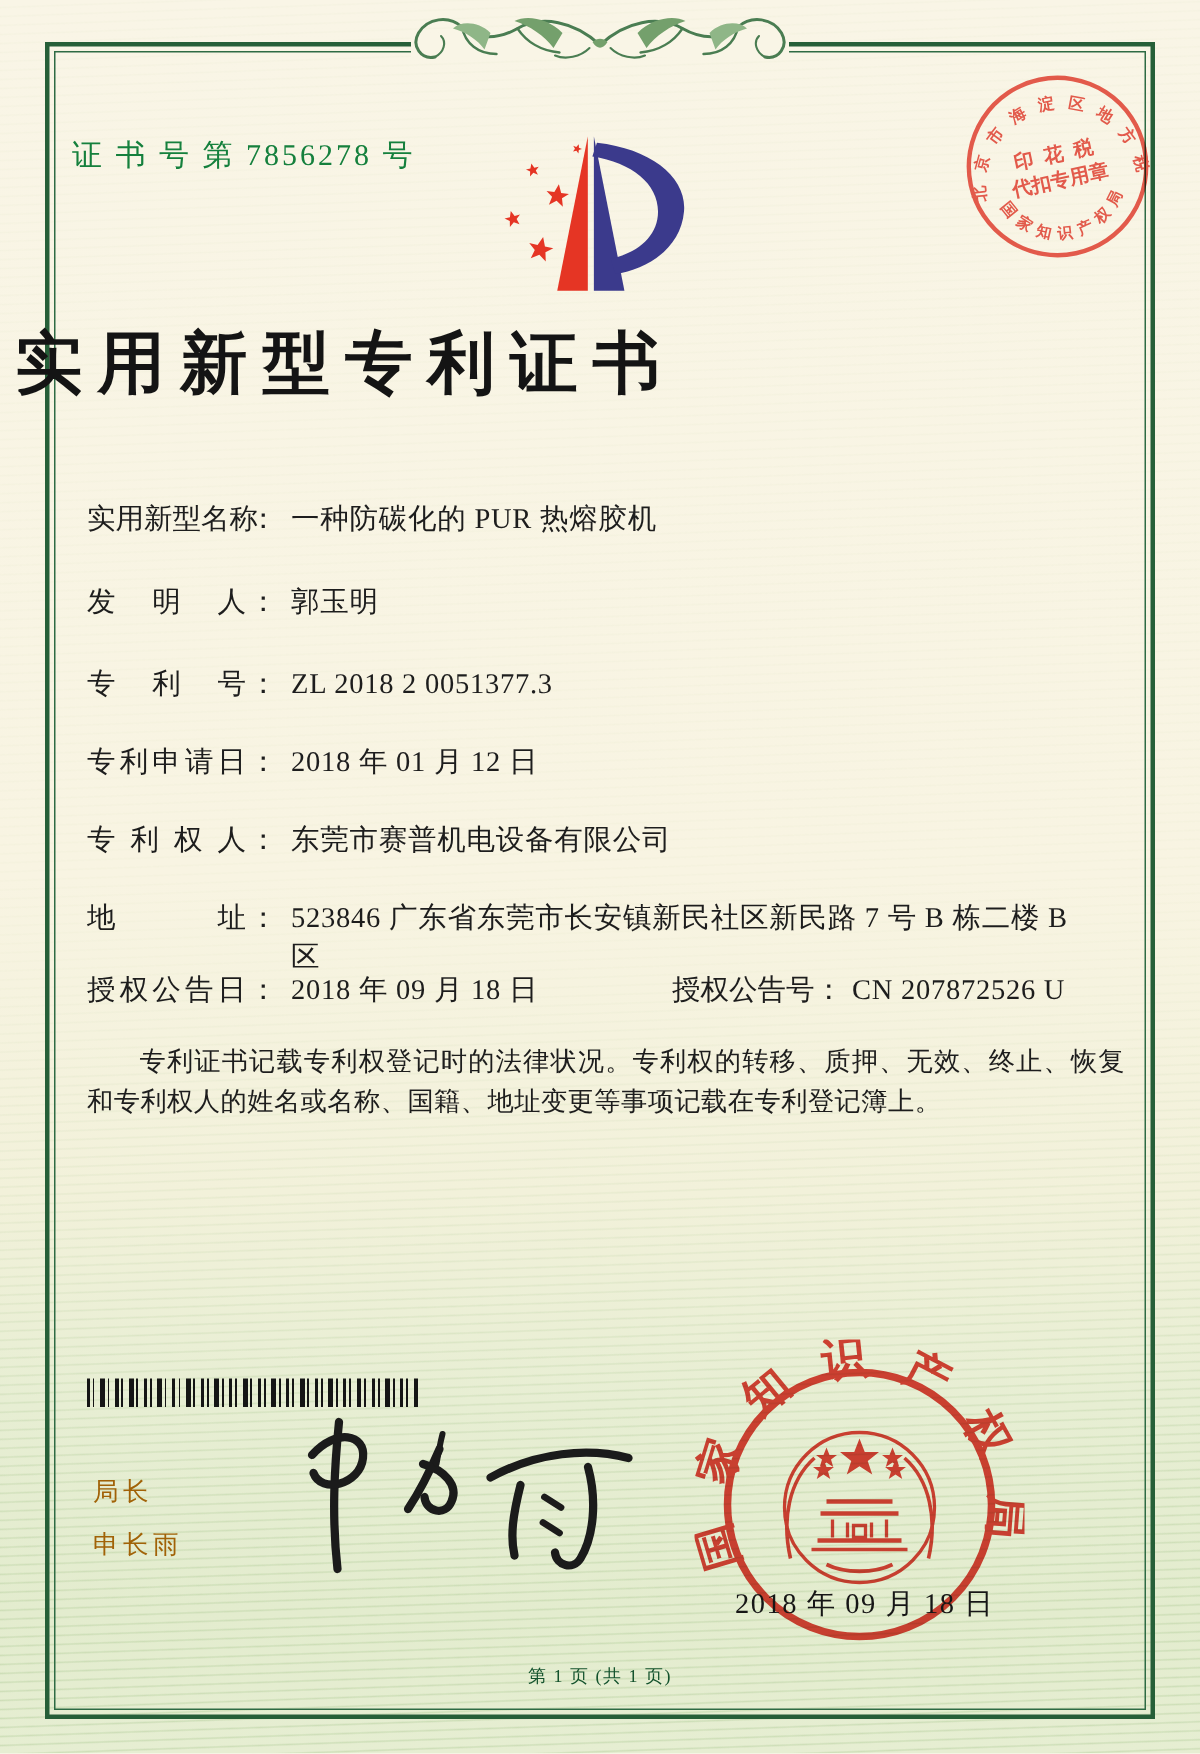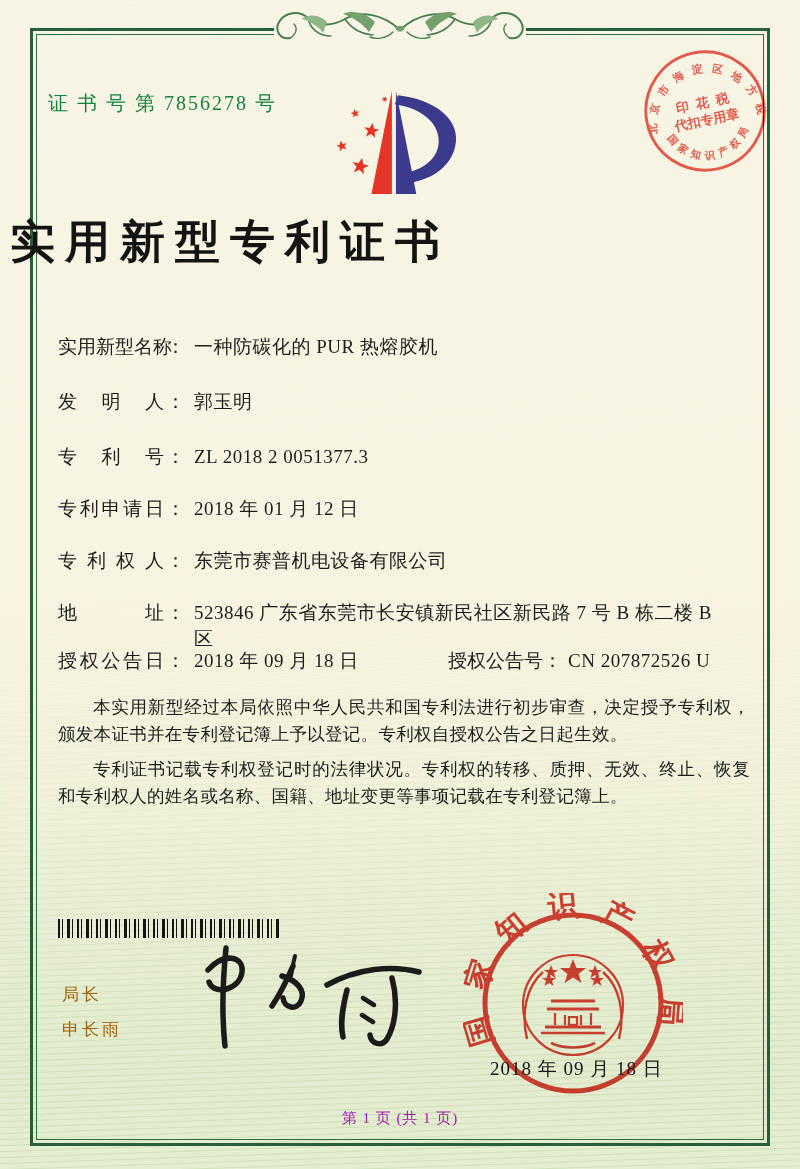--- a/index.html
+++ b/index.html
@@ -80,21 +80,21 @@
   .seal-cnipa{
     position:absolute;left:463px;top:893px;width:220px;height:220px;z-index:5;
     mix-blend-mode:multiply;opacity:0.93;
   }
   .seal-date{
     position:absolute;left:490px;top:1056px;z-index:6;
     font-size:19px;letter-spacing:1px;color:#161616;white-space:nowrap;
   }
   .footer{
     position:absolute;left:0;right:0;top:1109px;z-index:4;
-    text-align:center;font-size:15px;letter-spacing:1px;color:#a21caf;
+    text-align:center;font-size:12px;letter-spacing:1px;color:#14532d;
   }
   svg text{font-family:"Liberation Serif","DejaVu Serif",serif;}
 </style>
 </head>
 <body>
 
 <div class="paper"></div>
 <div class="waves"></div>
 
 <div class="frame">
@@ -176,21 +176,20 @@
   </div>
   <div class="frow r6">
     <span class="flabel">授权公告日</span><span class="fcolon">：</span><span class="fvalue">2018 年 09 月 18 日</span>
     <span class="grant-no">
       <span>授权公告号</span><span>：</span><span class="fvalue">CN 207872526 U</span>
     </span>
   </div>
 </div>
 
 <div class="paras">
-  <p>本实用新型经过本局依照中华人民共和国专利法进行初步审查，决定授予专利权，颁发本证书并在专利登记簿上予以登记。专利权自授权公告之日起生效。</p>
   <p>专利证书记载专利权登记时的法律状况。专利权的转移、质押、无效、终止、恢复和专利权人的姓名或名称、国籍、地址变更等事项记载在专利登记簿上。</p>
 </div>
 
 <div class="barcode"></div>
 
 <div class="official role">局长</div>
 <div class="official name">申长雨</div>
 
 <svg class="signature" viewBox="0 0 232 126" aria-hidden="true">
   <g fill="none" stroke="#1b1b1b" stroke-width="5.5" stroke-linecap="round" stroke-linejoin="round">

